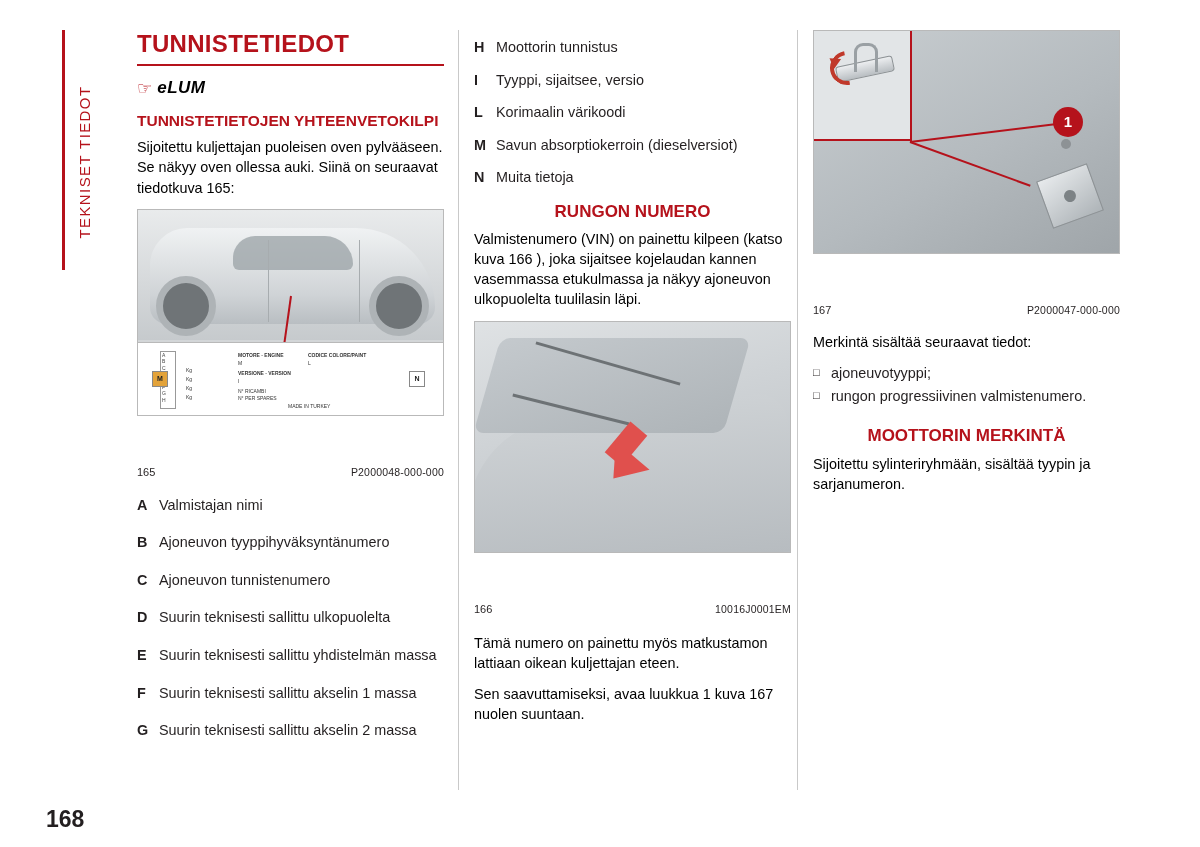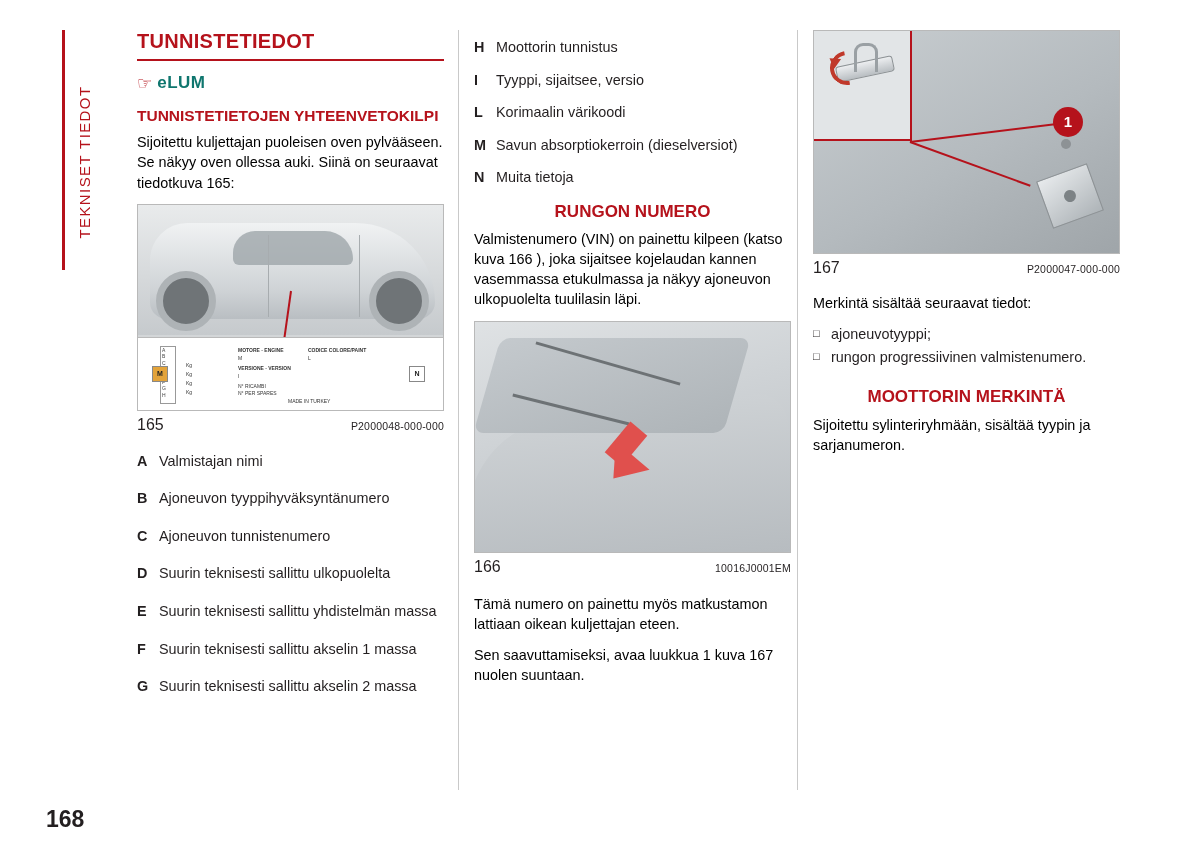--- a/index.html
+++ b/index.html
@@ -60,21 +60,21 @@
     top: 30px;
     width: 1px;
     height: 760px;
     background: #c9c9c9;
   }
   .div1 { left: 458px; }
   .div2 { left: 797px; }
 
   
   h1.title {
-    font-size: 20px;
+    font-size: 24px;
     color: #b5121b;
     margin: 0 0 6px 0;
     letter-spacing: .3px;
     font-weight: bold;
   }
   .title-rule {
     height: 2px;
     background: #b5121b;
     margin: 0 0 12px 0;
   }
@@ -102,43 +102,44 @@
     align-items: center;
     gap: 5px;
     margin: 4px 0 6px 0;
   }
   .elum .hand {
     color: #b5121b;
     font-size: 17px;
     line-height: 1;
   }
   .elum .word {
-    color: #0f766e;
+    color: #000000;
     font-size: 17px;
+    font-style: italic;
     font-weight: bold;
     letter-spacing: .5px;
   }
 
   
   .figure { margin: 8px 0 4px 0; }
   .fig-box {
     border: 1px solid #b9b9b9;
     background: #d3d6d8;
     position: relative;
     overflow: hidden;
   }
   .fig-caption {
     display: flex;
     justify-content: space-between;
     align-items: baseline;
     font-size: 11px;
     color: #231f20;
     margin-top: 5px;
   }
-  .fig-caption .num { font-size: 16px; }
+  .fig-caption .num { font-size: 11px; margin-top: 45px; }
   .fig-caption .code { font-size: 10.5px; letter-spacing: .2px; }
 
   
   .letter-list {
     margin: 18px 0 0 0;
     padding: 0;
     list-style: none;
   }
   .letter-list li {
     display: flex;

